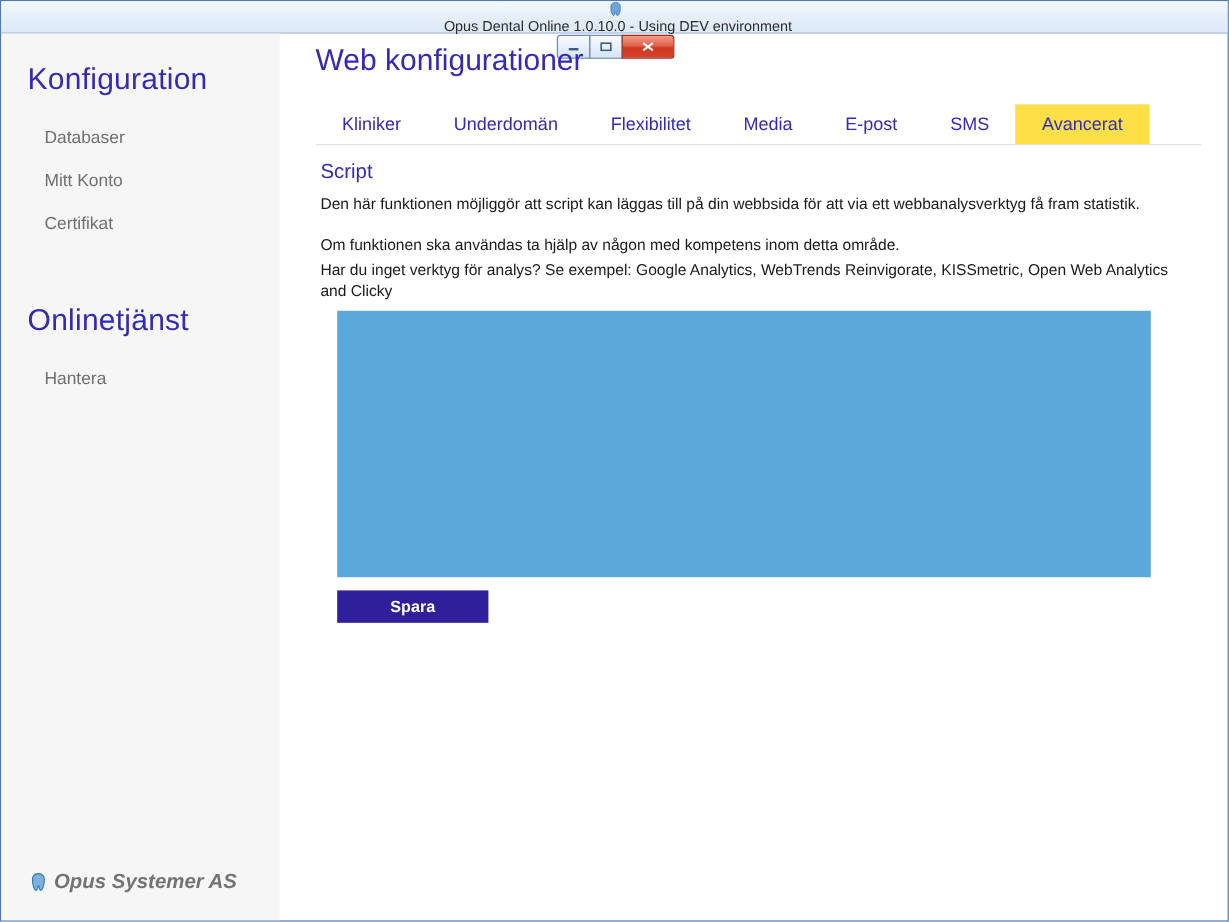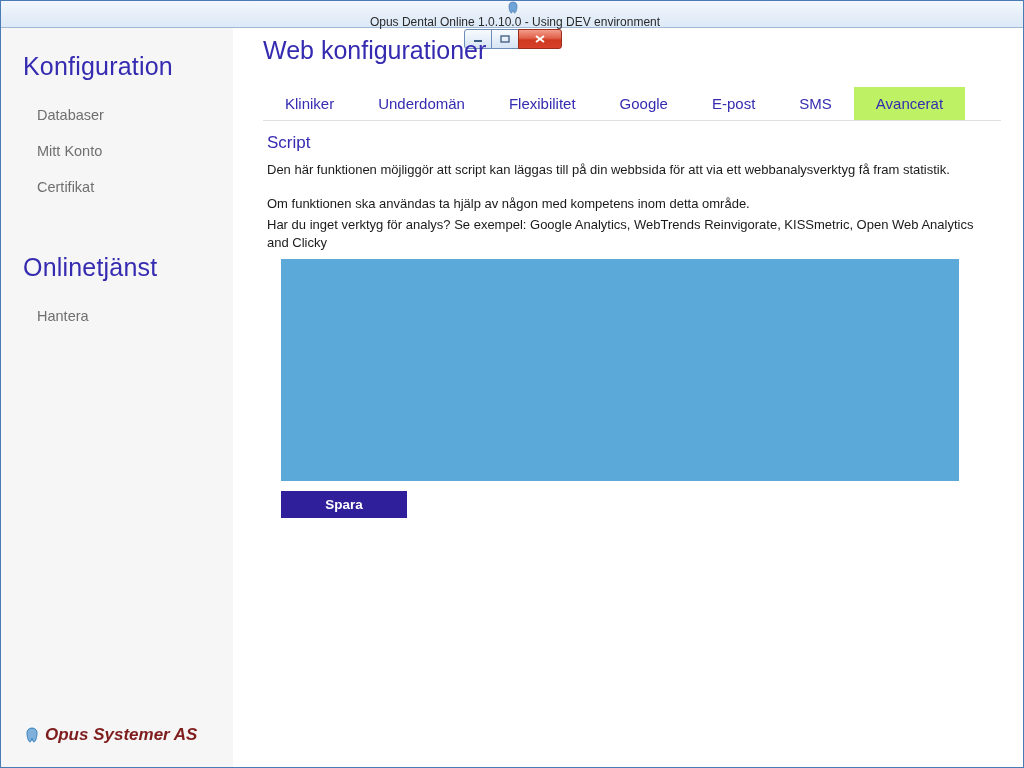--- a/index.html
+++ b/index.html
@@ -51,21 +51,21 @@
     margin-bottom: 16px; letter-spacing: 0.2px;
   }
   .sidebar .section + .section { margin-top: 48px; }
   .nav-item {
     color: #6f6f6f; font-size: 14.5px;
     padding: 10px 0 10px 14px;
     cursor: pointer;
   }
   .brand {
     margin-top: auto;
-    color: #7f1d1d;
+    color: #737373;
     font-weight: 700; font-style: italic;
     font-size: 17px;
     display: flex; align-items: center; gap: 4px;
     padding-bottom: 12px;
   }
   .brand .logo-icon { width: 18px; height: 18px; }
 
   .main {
     flex: 1; padding: 8px 22px 10px 30px;
     position: relative;
@@ -76,21 +76,21 @@
   }
   .tabs {
     display: flex; border-bottom: 1px solid #e0e0e0;
     font-size: 15px;
   }
   .tab {
     color: #352bb0; padding: 8px 22px 8px 22px;
     cursor: pointer;
   }
   .tab.active {
-    background: #bef264;
+    background: #fde047;
   }
 
   .panel { padding-top: 6px; }
   .panel h3 {
     color: #352bb0; font-weight: 400; font-size: 17px;
     padding: 6px 0 8px 4px;
   }
   .panel p {
     font-size: 13px; color: #1a1a1a;
     line-height: 1.35;
@@ -170,21 +170,21 @@
     </div>
   </div>
 
   <div class="main">
     <h1>Web konfigurationer</h1>
 
     <div class="tabs">
       <div class="tab">Kliniker</div>
       <div class="tab">Underdomän</div>
       <div class="tab">Flexibilitet</div>
-      <div class="tab">Google</div>
+      <div class="tab">Media</div>
       <div class="tab">E-post</div>
       <div class="tab">SMS</div>
       <div class="tab active">Avancerat</div>
     </div>
 
     <div class="panel">
       <h3>Script</h3>
       <p>Den här funktionen möjliggör att script kan läggas till på din webbsida för att via ett webbanalysverktyg få fram statistik.</p>
       <p class="mt">Om funktionen ska användas ta hjälp av någon med kompetens inom detta område.</p>
       <p>Har du inget verktyg för analys? Se exempel: Google Analytics, WebTrends Reinvigorate, KISSmetric, Open Web Analytics and Clicky</p>

